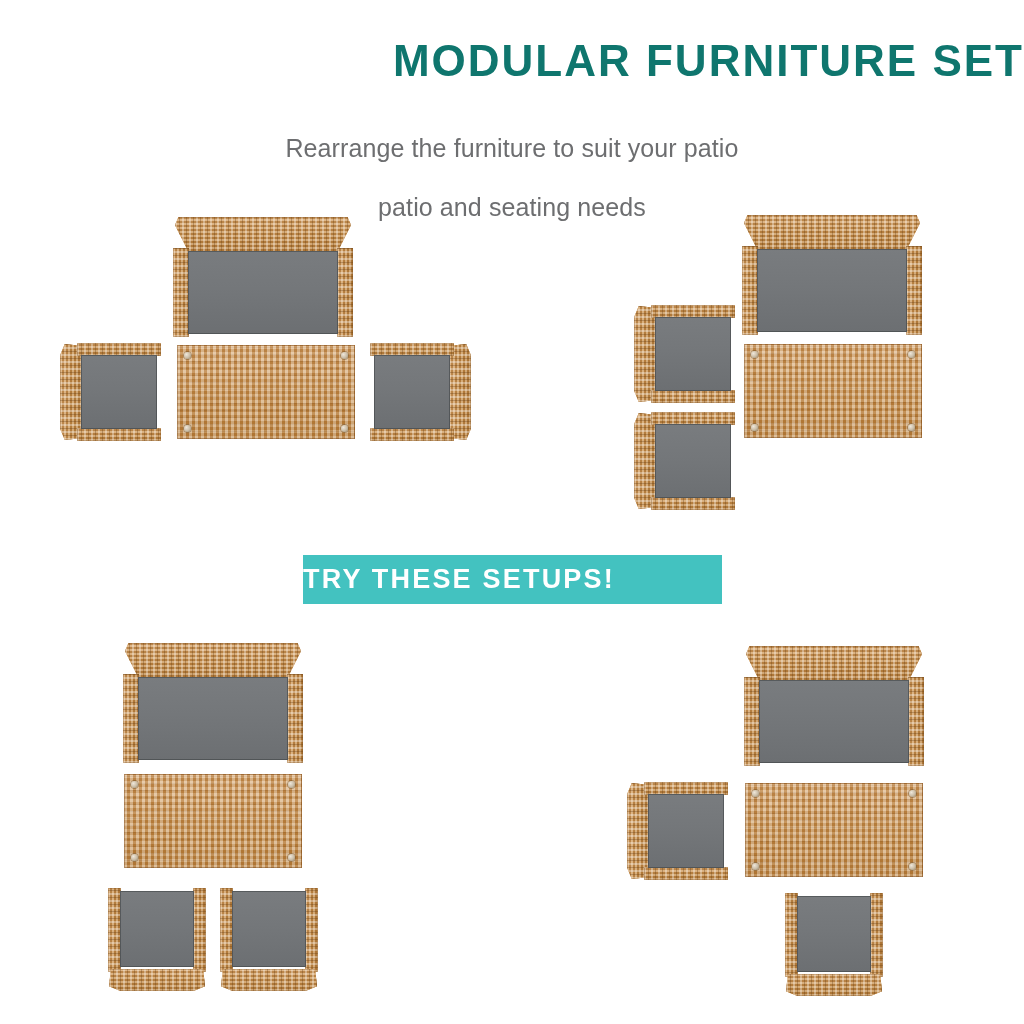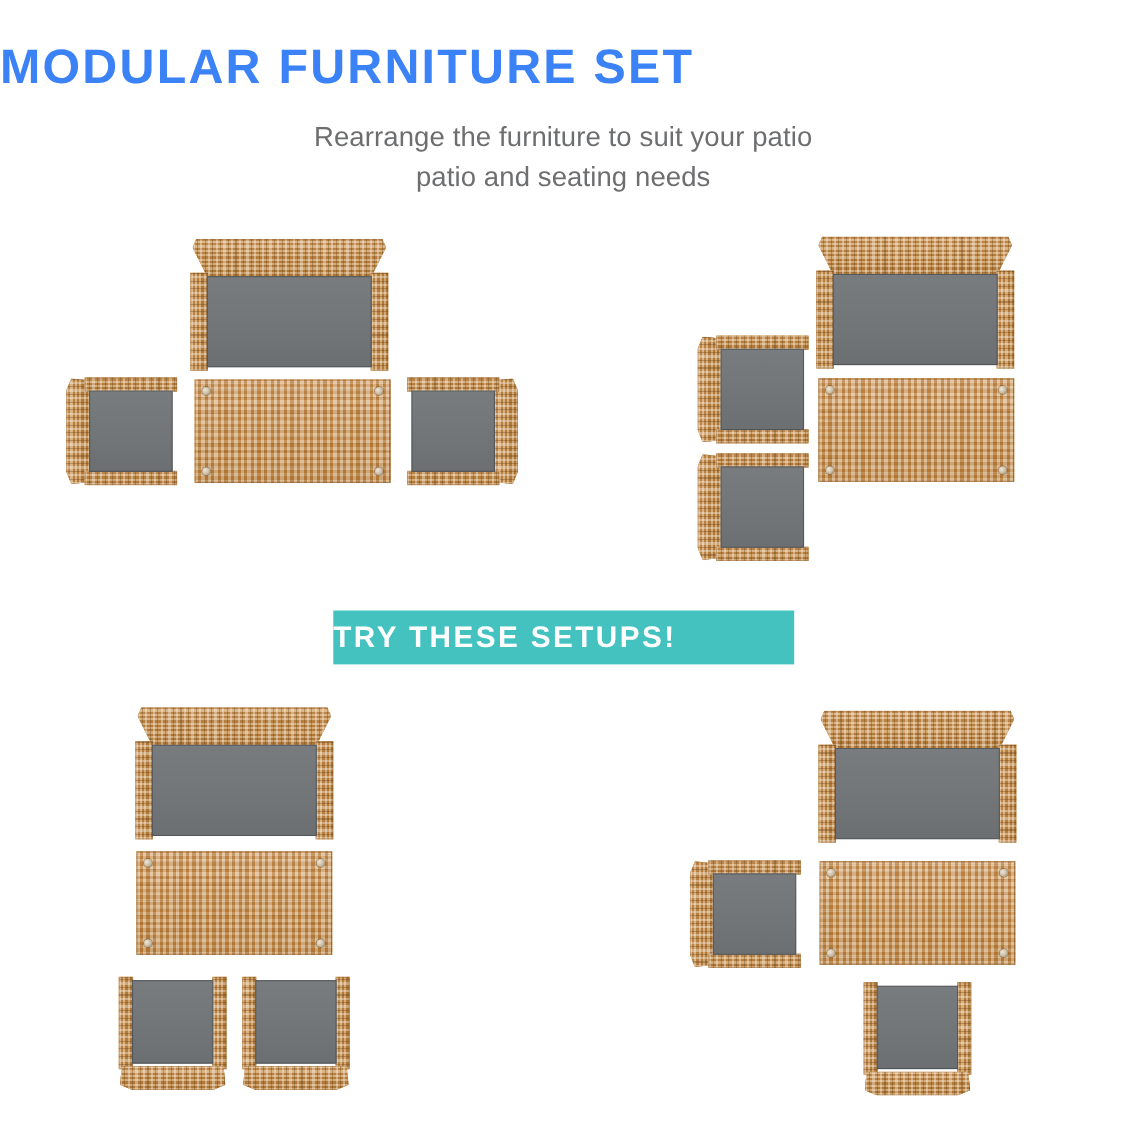--- a/index.html
+++ b/index.html
@@ -8,37 +8,37 @@
     background:#ffffff;
     font-family:"Liberation Sans", sans-serif;
     overflow:hidden;
     position:relative;
   }
   .page{position:relative;width:1024px;height:1024px;}
 
   
   .title{
     position:absolute;left:0;top:38px;width:1024px;
-    text-align:left;
+    text-align:right;
     font-size:44px;
     font-weight:bold;
     letter-spacing:2.0px;
-    color:#3b82f6;
+    color:#0f766e;
     line-height:1.05;
   }
   .subtitle{
     position:absolute;left:0;top:108px;width:1024px;
     text-align:center;
     font-size:25px;
     font-weight:300;
     letter-spacing:0.1px;
     color:#6d6e70;
     line-height:1.42;
   }
-  .subtitle .ln{display:block;}
+  .subtitle .ln{display:block;margin-top:23px;}
 
   
   .banner{
     position:absolute;left:303px;top:555px;width:419px;height:49px;
     background:#43c2c0;
     display:flex;align-items:center;justify-content:flex-start;
   }
   .banner-label{
     color:#ffffff;font-size:27px;font-weight:bold;letter-spacing:2.2px;
   }

